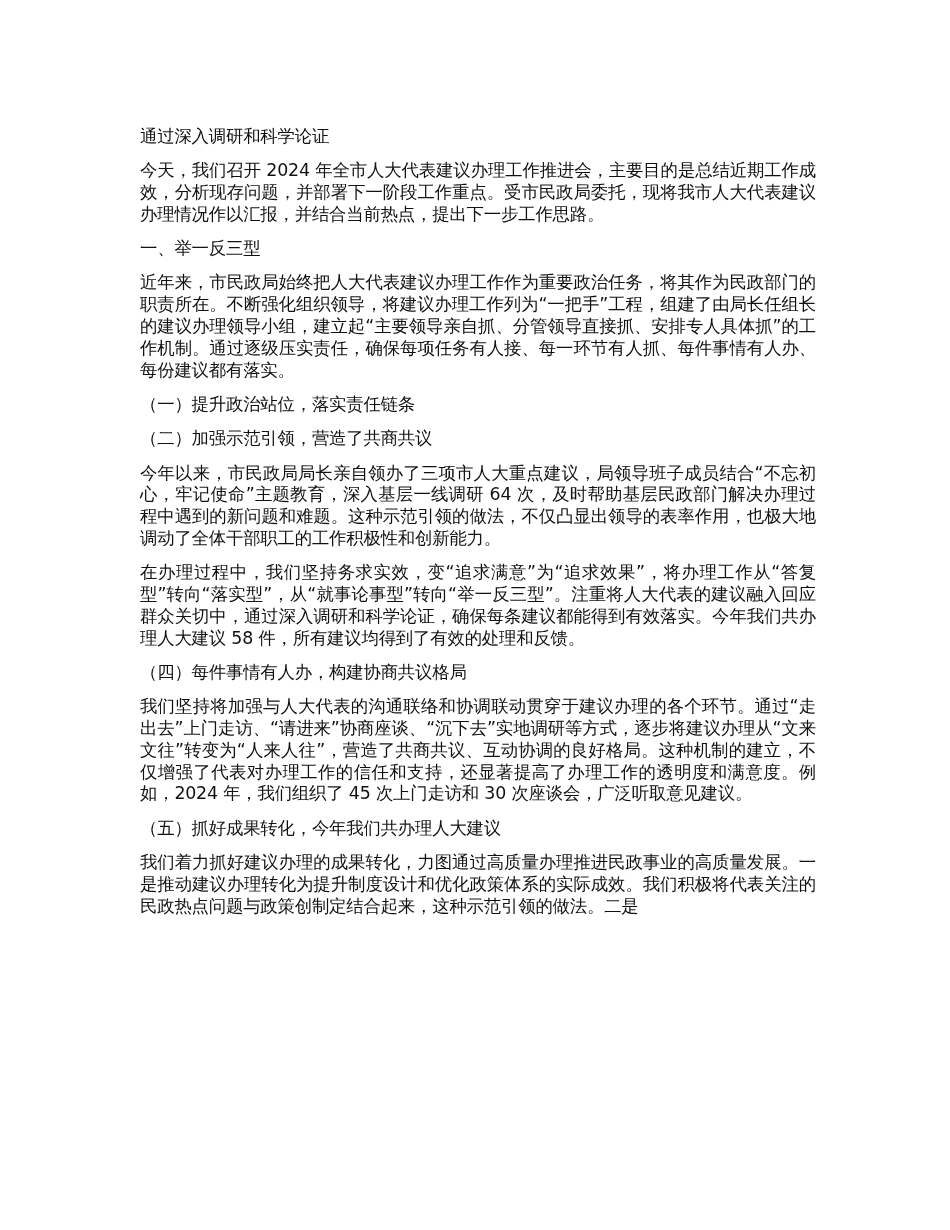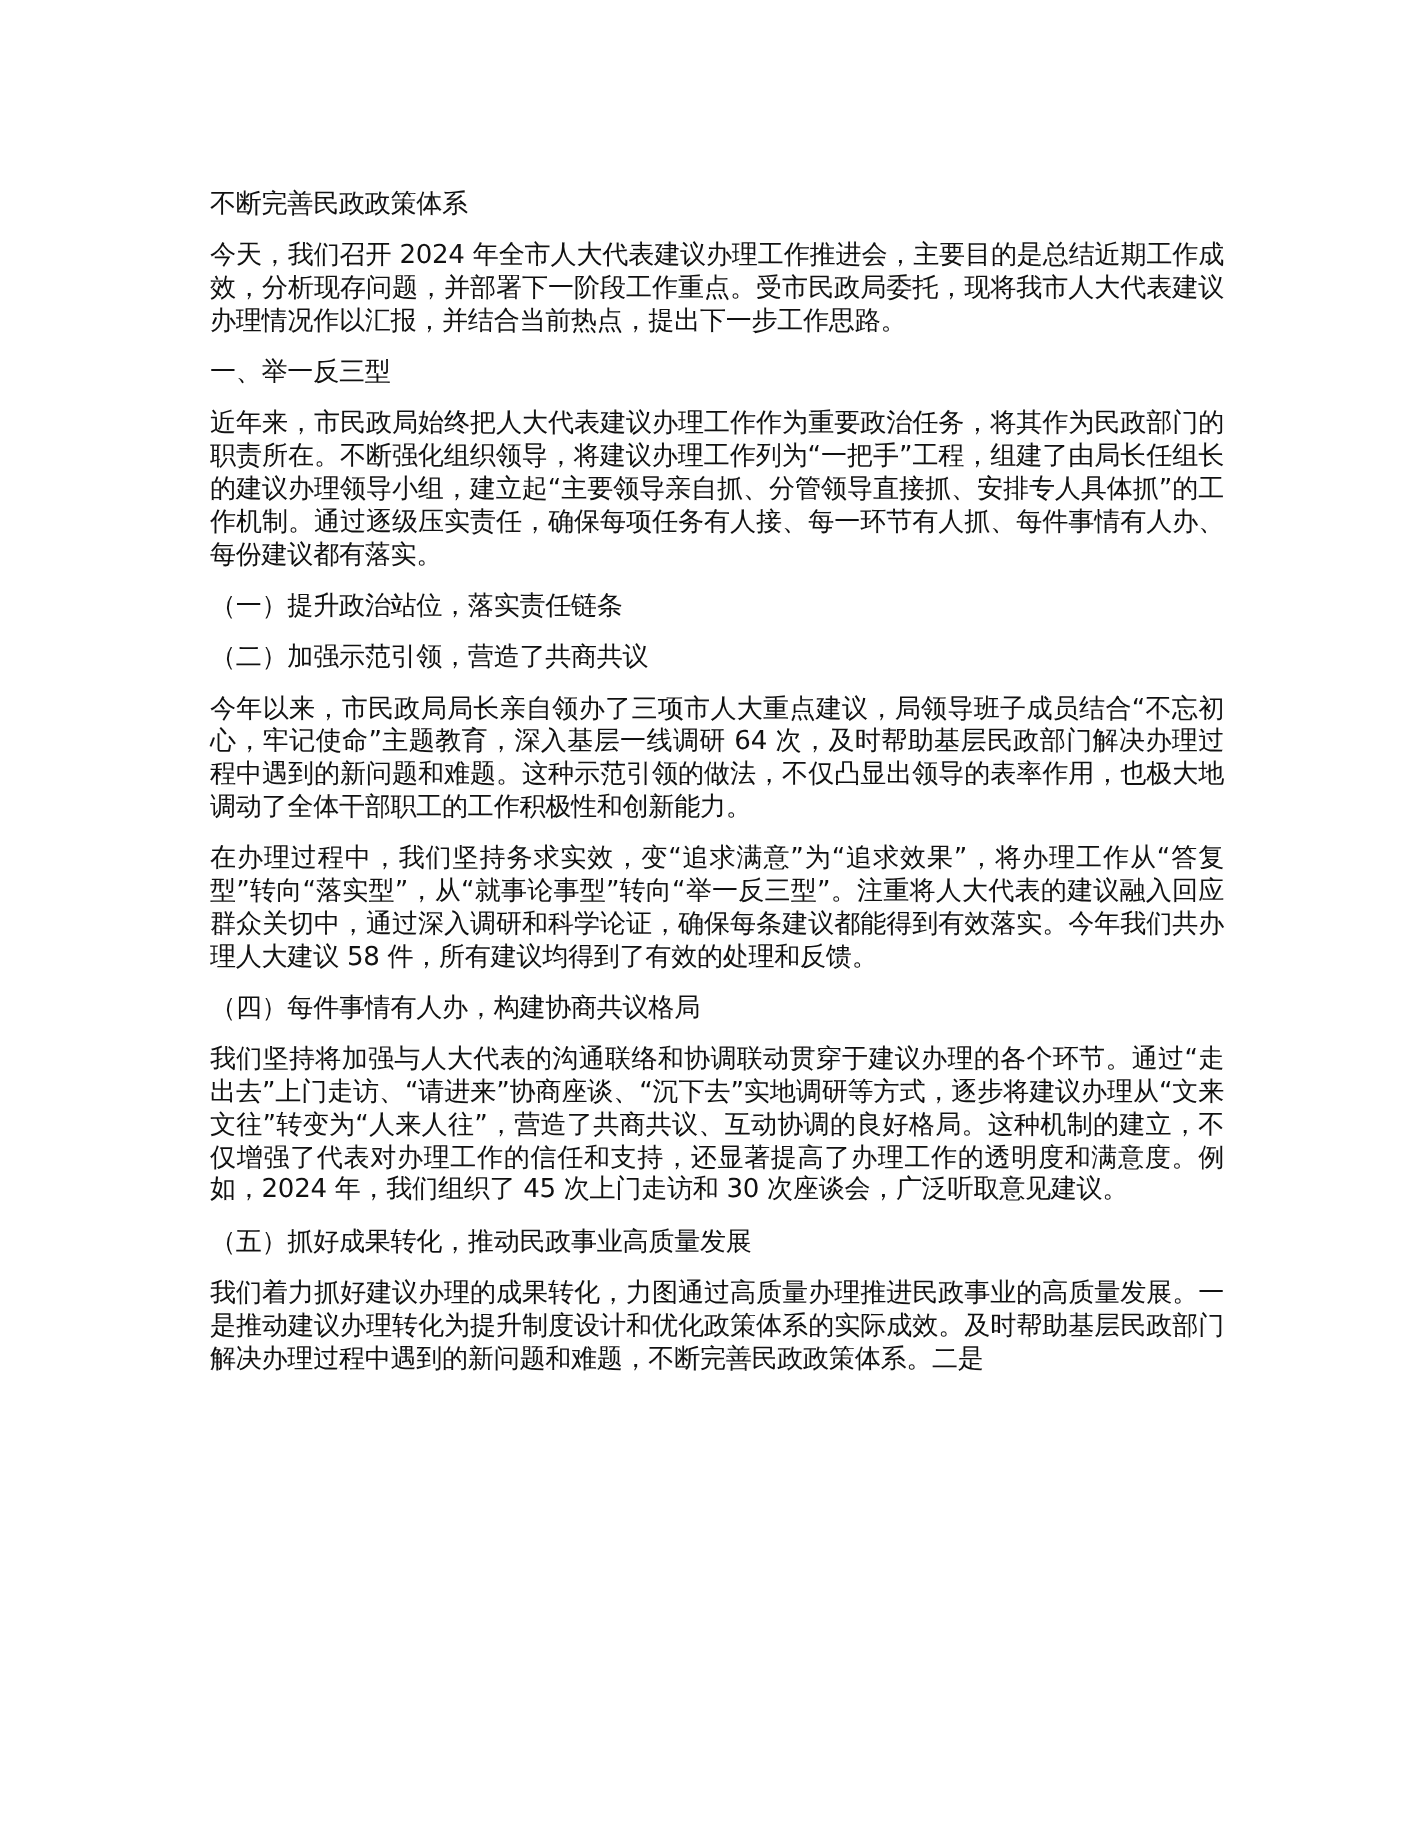--- a/index.html
+++ b/index.html
@@ -6,30 +6,30 @@
   body { width: 950px; height: 1230px; position: relative; overflow: hidden;
          font-family: "DejaVu Sans", "Liberation Sans", sans-serif; color: #111; }
   .page { position: absolute; left: 140px; top: 126px; width: 676px; }
   .p { font-size: 17.4px; line-height: 21.8px; margin: 0 0 12.5px 0; text-align: justify; letter-spacing: -0.2px; }
   .h { margin-bottom: 12.5px; }
 </style>
 </head>
 <body>
 
 <div class="page">
-  <p class="p h">不断完善民政政策体系</p>
+  <p class="p h">通过深入调研和科学论证</p>
   <p class="p">今天，我们召开 2024 年全市人大代表建议办理工作推进会，主要目的是总结近期工作成效，分析现存问题，并部署下一阶段工作重点。受市民政局委托，现将我市人大代表建议办理情况作以汇报，并结合当前热点，提出下一步工作思路。</p>
   <p class="p h">一、举一反三型</p>
 
   <p class="p">近年来，市民政局始终把人大代表建议办理工作作为重要政治任务，将其作为民政部门的职责所在。不断强化组织领导，将建议办理工作列为“一把手”工程，组建了由局长任组长的建议办理领导小组，建立起“主要领导亲自抓、分管领导直接抓、安排专人具体抓”的工作机制。通过逐级压实责任，确保每项任务有人接、每一环节有人抓、每件事情有人办、每份建议都有落实。</p>
   <p class="p h">（一）提升政治站位，落实责任链条</p>
 
   <p class="p h">（二）加强示范引领，营造了共商共议</p>
   <p class="p">今年以来，市民政局局长亲自领办了三项市人大重点建议，局领导班子成员结合“不忘初心，牢记使命”主题教育，深入基层一线调研 64 次，及时帮助基层民政部门解决办理过程中遇到的新问题和难题。这种示范引领的做法，不仅凸显出领导的表率作用，也极大地调动了全体干部职工的工作积极性和创新能力。</p>
 
   <p class="p">在办理过程中，我们坚持务求实效，变“追求满意”为“追求效果”，将办理工作从“答复型”转向“落实型”，从“就事论事型”转向“举一反三型”。注重将人大代表的建议融入回应群众关切中，通过深入调研和科学论证，确保每条建议都能得到有效落实。今年我们共办理人大建议 58 件，所有建议均得到了有效的处理和反馈。</p>
 
   <p class="p h">（四）每件事情有人办，构建协商共议格局</p>
   <p class="p">我们坚持将加强与人大代表的沟通联络和协调联动贯穿于建议办理的各个环节。通过“走出去”上门走访、“请进来”协商座谈、“沉下去”实地调研等方式，逐步将建议办理从“文来文往”转变为“人来人往”，营造了共商共议、互动协调的良好格局。这种机制的建立，不仅增强了代表对办理工作的信任和支持，还显著提高了办理工作的透明度和满意度。例如，2024 年，我们组织了 45 次上门走访和 30 次座谈会，广泛听取意见建议。</p>
 
-  <p class="p h">（五）抓好成果转化，推动民政事业高质量发展</p>
-  <p class="p">我们着力抓好建议办理的成果转化，力图通过高质量办理推进民政事业的高质量发展。一是推动建议办理转化为提升制度设计和优化政策体系的实际成效。及时帮助基层民政部门解决办理过程中遇到的新问题和难题，不断完善民政政策体系。二是</p>
+  <p class="p h">（五）抓好成果转化，今年我们共办理人大建议</p>
+  <p class="p">我们着力抓好建议办理的成果转化，力图通过高质量办理推进民政事业的高质量发展。一是推动建议办理转化为提升制度设计和优化政策体系的实际成效。我们积极将代表关注的民政热点问题与政策创制定结合起来，这种示范引领的做法。二是</p>
 </div>
 
 </body></html>

